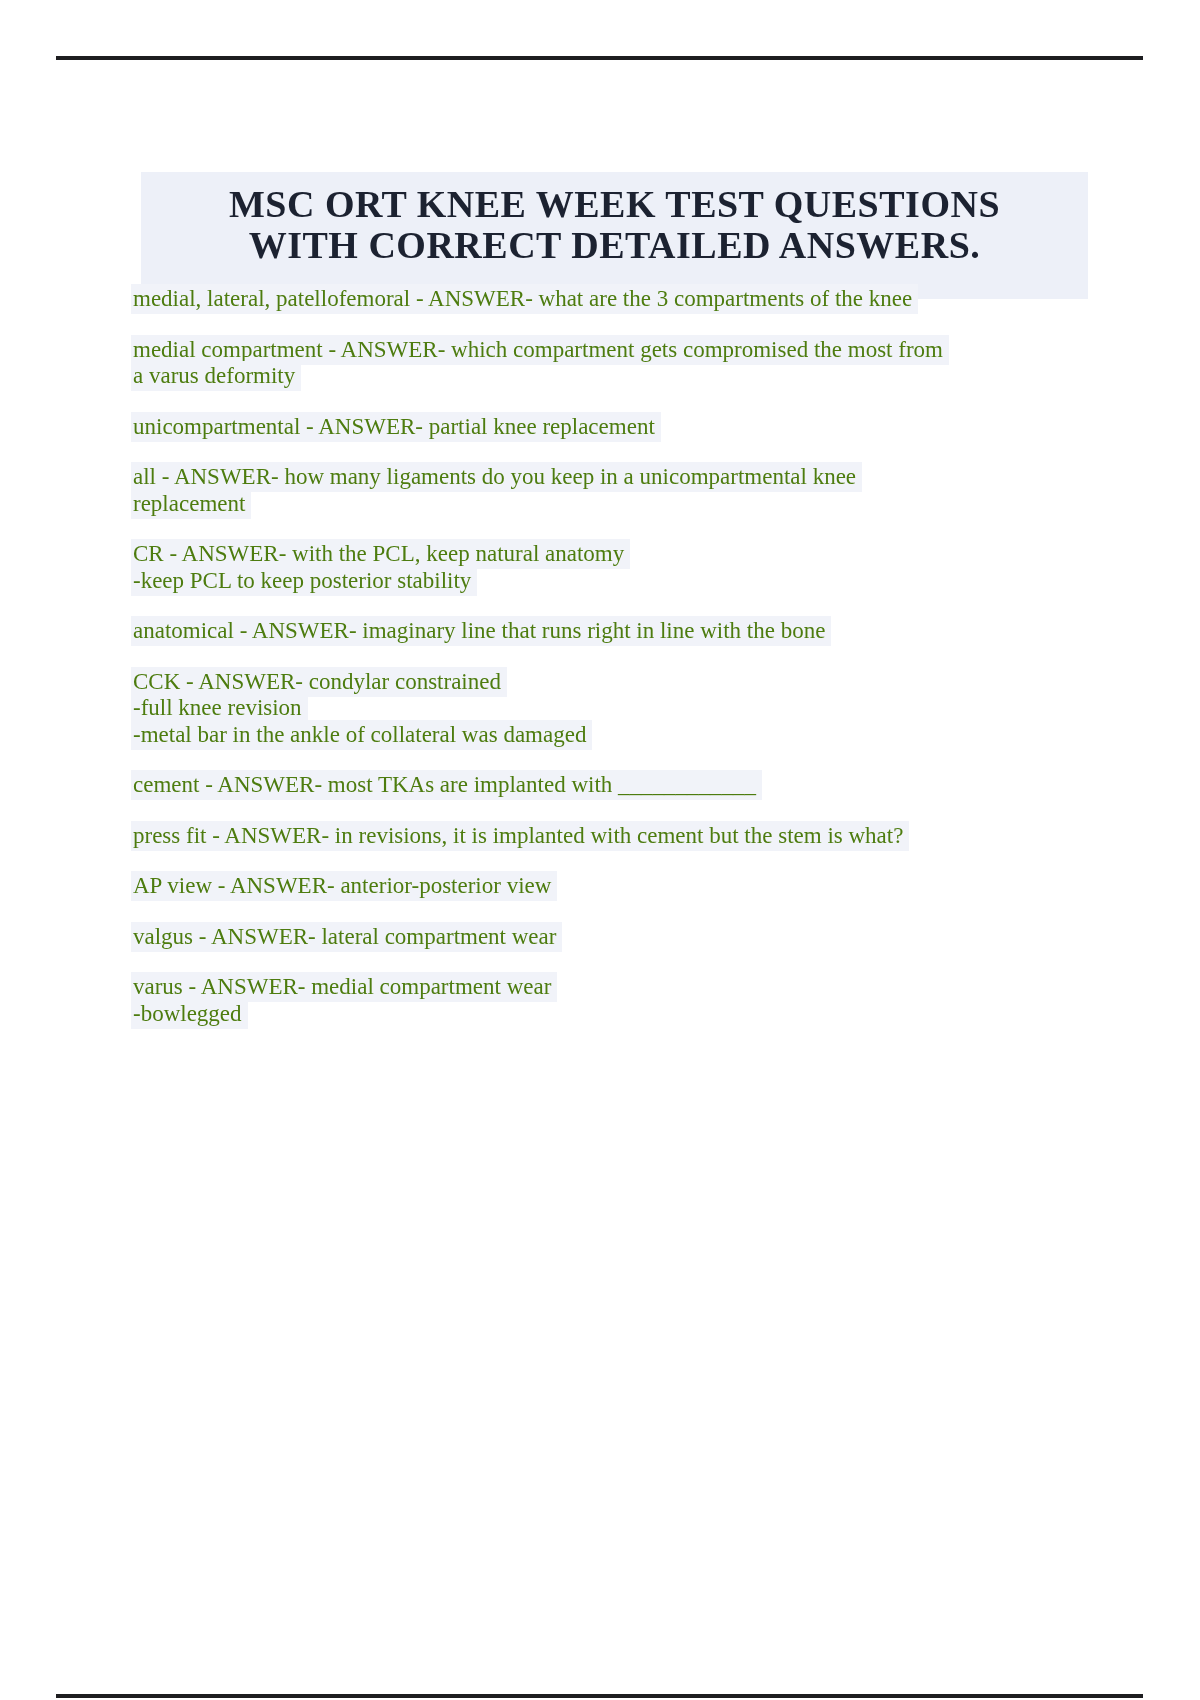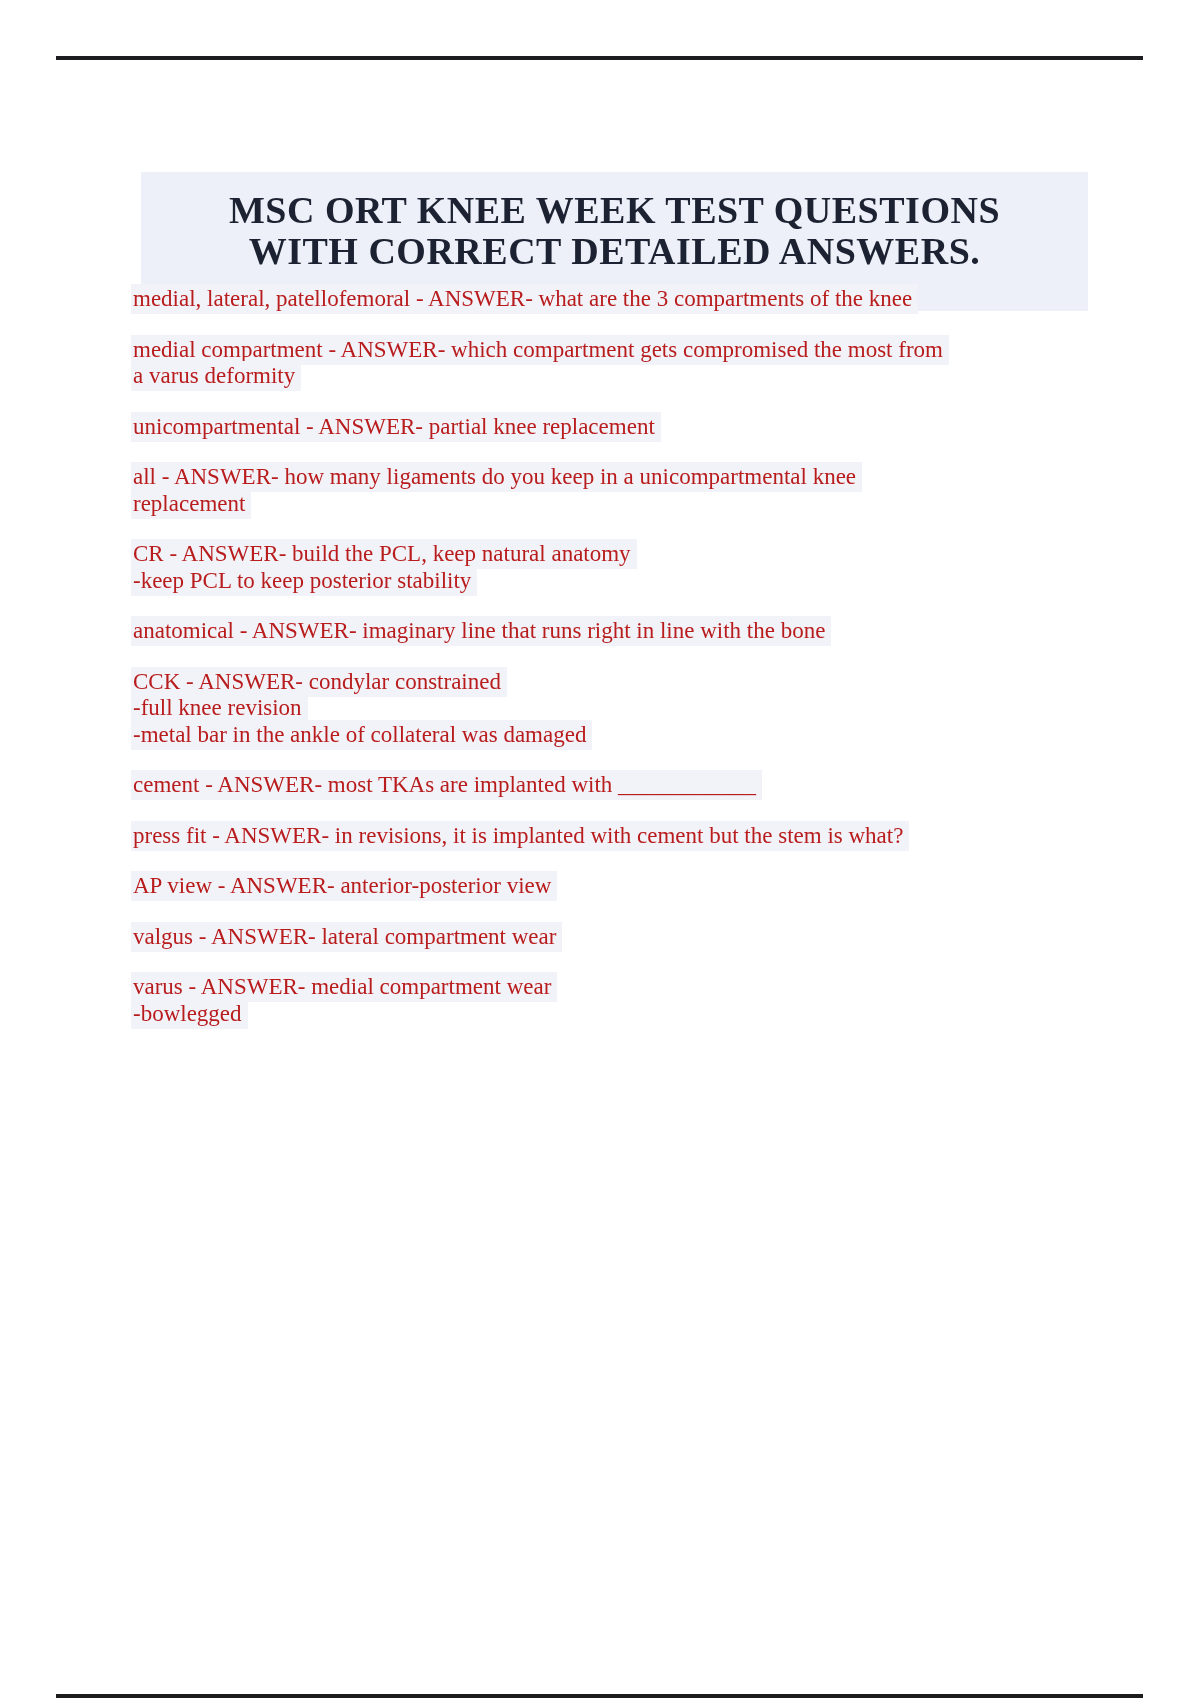--- a/index.html
+++ b/index.html
@@ -28,41 +28,41 @@
     position: absolute;
     left: 141px;
     top: 172px;
     width: 947px;
     box-sizing: border-box;
     background: #edf0f8;
     text-align: center;
     padding: 6px 14px 27px;
   }
   .title-block h1 {
-    margin: 12px;
+    margin: 6px;
     font-weight: bold;
     font-size: 38px;
     line-height: 41px;
     color: #1c2231;
     letter-spacing: 0.5px;
     white-space: pre-line;
     font-family: "Liberation Serif", serif;
   }
 
   .qa-list {
     position: absolute;
     left: 133px;
     top: 286px;
     width: 975px;
   }
   .qa-item {
     margin: 0 0 24px 0;
     font-size: 23px;
     line-height: 26.5px;
-    color: #b91c1c;
+    color: #4d7c0f;
     white-space: pre-line;
   }
   .hl {
     background: #f1f3f9;
     padding: 2px 6px 3px 2px;
     margin-left: -2px;
     box-decoration-break: clone;
     -webkit-box-decoration-break: clone;
   }
 </style>
@@ -76,21 +76,21 @@
 WITH CORRECT DETAILED ANSWERS.</h1>
 </header>
 
 <main class="qa-list">
   <p class="qa-item"><span class="hl">medial, lateral, patellofemoral - ANSWER- what are the 3 compartments of the knee</span></p>
   <p class="qa-item"><span class="hl">medial compartment - ANSWER- which compartment gets compromised the most from
 a varus deformity</span></p>
   <p class="qa-item"><span class="hl">unicompartmental - ANSWER- partial knee replacement</span></p>
   <p class="qa-item"><span class="hl">all - ANSWER- how many ligaments do you keep in a unicompartmental knee
 replacement</span></p>
-  <p class="qa-item"><span class="hl">CR - ANSWER- build the PCL, keep natural anatomy
+  <p class="qa-item"><span class="hl">CR - ANSWER- with the PCL, keep natural anatomy
 -keep PCL to keep posterior stability</span></p>
   <p class="qa-item"><span class="hl">anatomical - ANSWER- imaginary line that runs right in line with the bone</span></p>
   <p class="qa-item"><span class="hl">CCK - ANSWER- condylar constrained
 -full knee revision
 -metal bar in the ankle of collateral was damaged</span></p>
   <p class="qa-item"><span class="hl">cement - ANSWER- most TKAs are implanted with ____________</span></p>
   <p class="qa-item"><span class="hl">press fit - ANSWER- in revisions, it is implanted with cement but the stem is what?</span></p>
   <p class="qa-item"><span class="hl">AP view - ANSWER- anterior-posterior view</span></p>
   <p class="qa-item"><span class="hl">valgus - ANSWER- lateral compartment wear</span></p>
   <p class="qa-item"><span class="hl">varus - ANSWER- medial compartment wear

